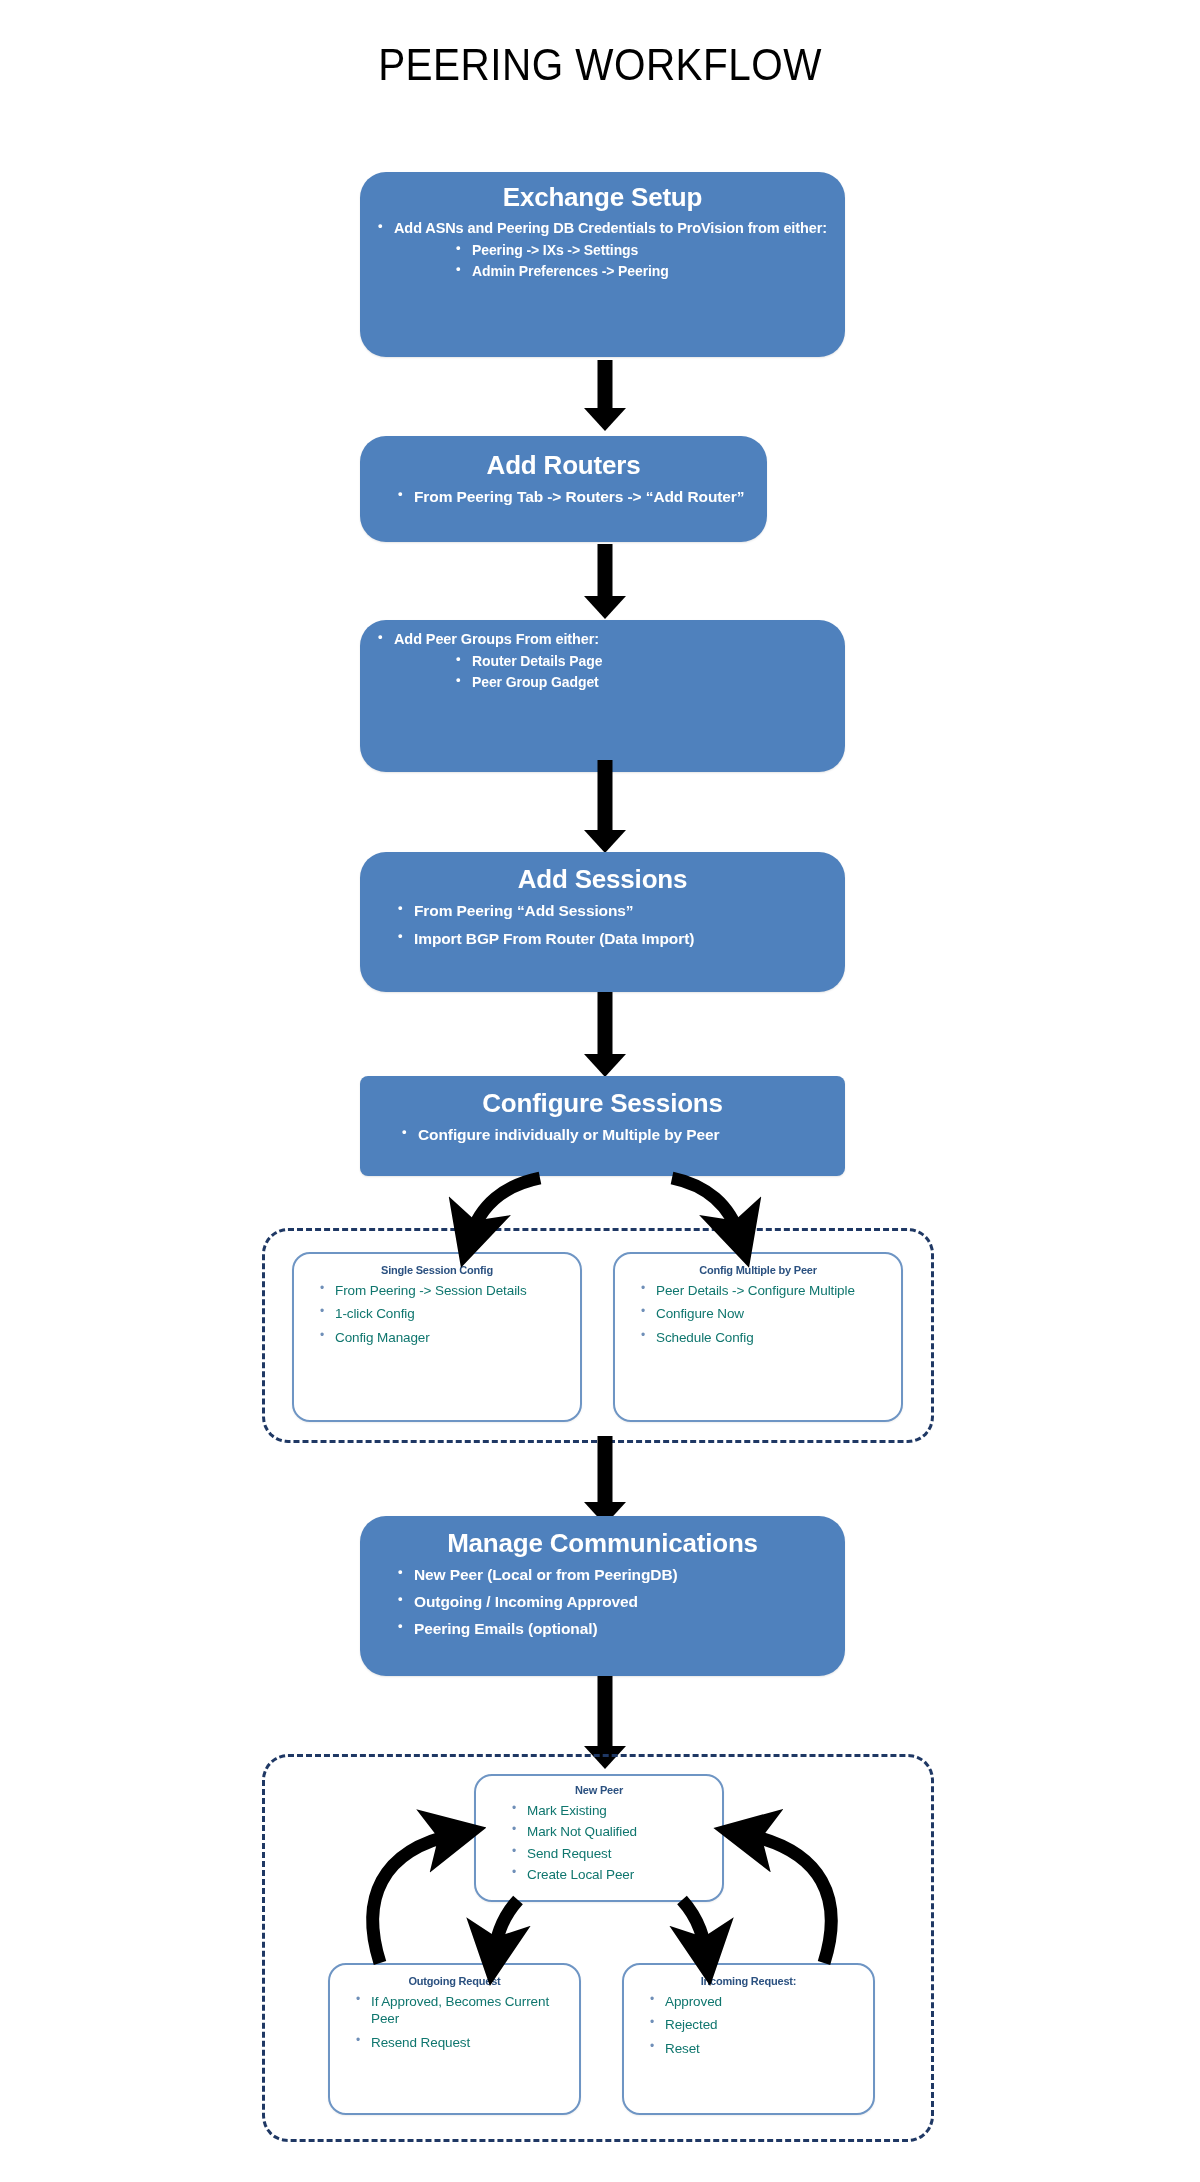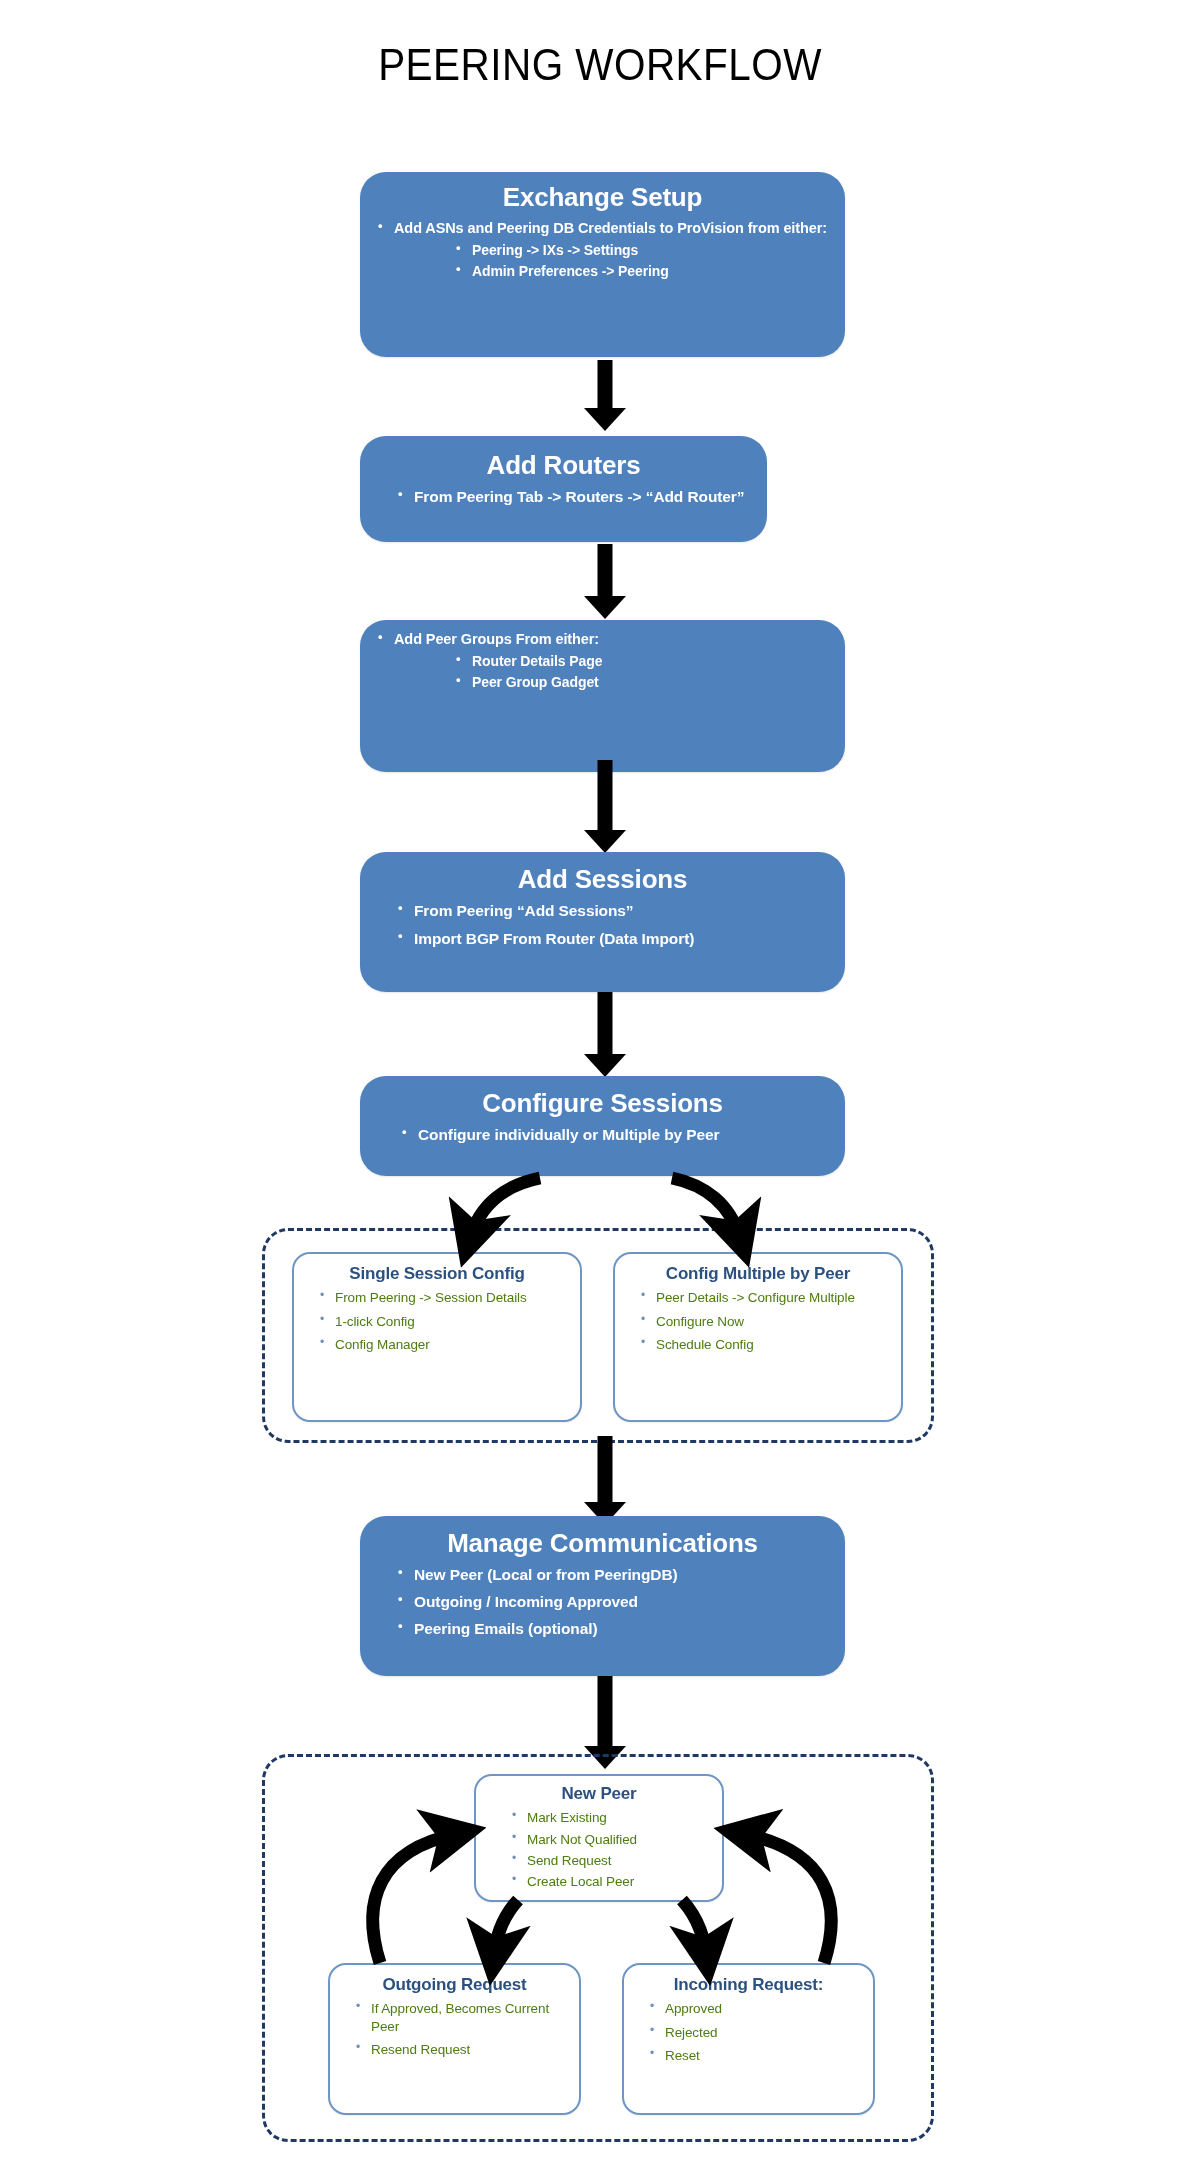--- a/index.html
+++ b/index.html
@@ -80,32 +80,32 @@
   .subbox {
     position: absolute;
     background: #ffffff;
     border: 2px solid #6e95c4;
     border-radius: 18px;
     padding: 10px 12px;
     box-shadow: 0 1px 2px rgba(0,0,0,0.07);
   }
   .subbox .sub-title {
     text-align: center;
-    font-size: 17px;
+    font-size: 11px;
     font-weight: bold;
     color: #2b5180;
     line-height: 1.2;
     margin-bottom: 5px;
     letter-spacing: -0.2px;
   }
   .subbox ul { list-style: none; padding-left: 12px; }
   .subbox li {
     position: relative;
     font-size: 13.5px;
-    color: #4d7c0f;
+    color: #0f766e;
     line-height: 1.28;
     padding-left: 17px;
     margin-bottom: 6px;
     letter-spacing: -0.1px;
   }
   .subbox li::before {
     content: "\2022";
     position: absolute;
     left: 2px; top: -1px;
     font-size: 12px;
@@ -197,21 +197,21 @@
       <li style="font-size:15.5px; margin-bottom:8px;">From  Peering “Add Sessions”</li>
       <li style="font-size:15.5px;">Import BGP From Router (Data Import)</li>
     </ul>
   </div>
 
   <div class="varrow" style="left:570px; top:992px; width:70px; height:88px;">
     <div class="shaft" style="height:64px;"></div>
     <div class="head" style="top:62px;"></div>
   </div>
 
-  <div class="stage" style="left:360px; top:1076px; width:485px; height:100px; padding-top:12px;">
+  <div class="stage" style="left:360px; top:1076px; width:485px; height:100px; padding-top:12px;border-radius:8px;">
     <div class="stage-title">Configure Sessions</div>
     <ul style="margin-left:24px;">
       <li style="font-size:15.5px;">Configure individually or Multiple by Peer</li>
     </ul>
   </div>
 
   <div class="dashed-group" style="left:262px; top:1228px; width:672px; height:215px;"></div>
 
   <div class="subbox" style="left:292px; top:1252px; width:290px; height:170px;">
     <div class="sub-title">Single Session Config</div>

